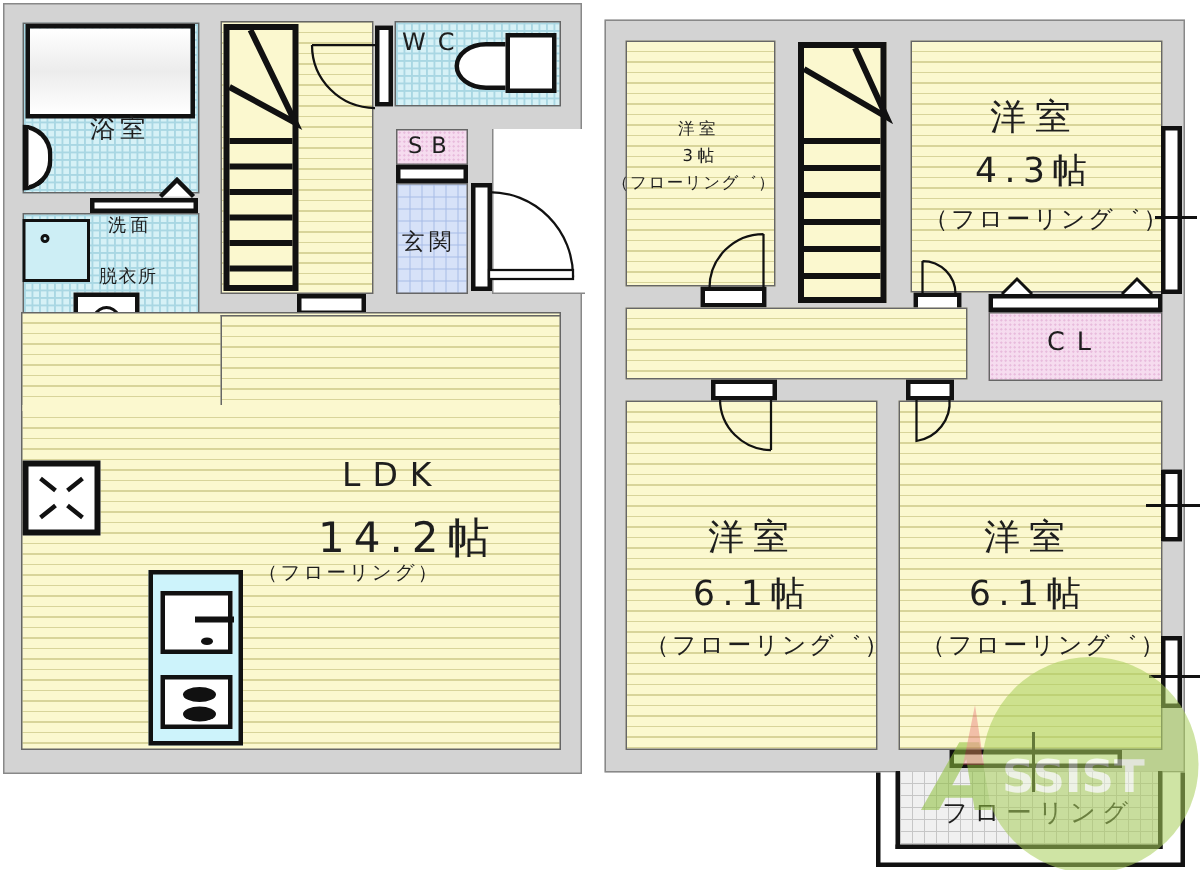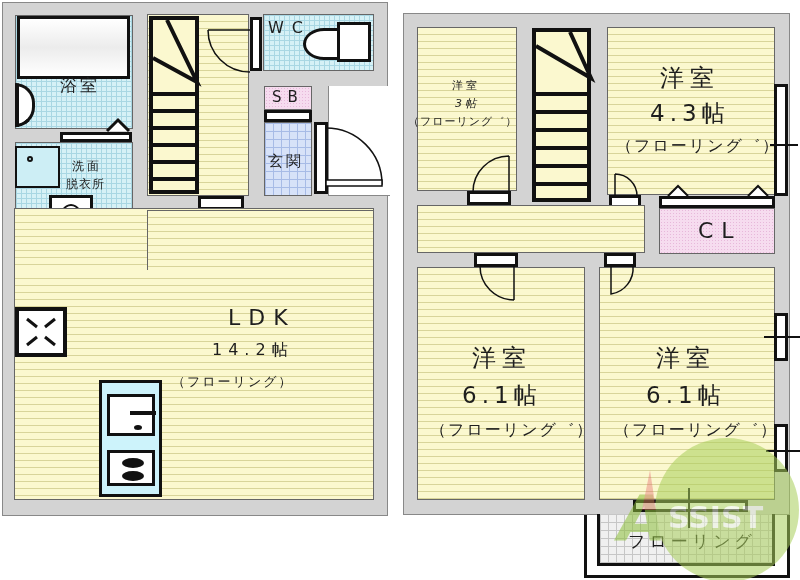--- a/index.html
+++ b/index.html
@@ -43,21 +43,21 @@
 
 <div class="door-frame" style="left:60px;top:132px;width:72px;height:10px;"></div>
 <svg style="left:105px;top:118px;" width="26" height="14">
     <polyline points="2,13 13,2 24,13" fill="#fff" stroke="#111" stroke-width="3"></polyline>
   </svg>
 
 <div class="tile" style="left:15px;top:142px;width:118px;height:124px;"></div>
 <div class="abs" style="left:15px;top:146px;width:45px;height:42px;border:2px solid #111;background:#cdeef5;">
   <div class="abs" style="left:10px;top:8px;width:6px;height:6px;border:2px solid #111;border-radius:50%;"></div>
 </div>
-<div class="label" style="left:72px;top:158px;font-size:12px;">洗面</div>
+<div class="label" style="left:72px;top:142px;font-size:12px;">洗面</div>
 <div class="label" style="left:66px;top:176px;font-size:12px;letter-spacing:1px;">脱衣所</div>
 <div class="abs" style="left:49px;top:195px;width:44px;height:58px;border:3px solid #111;background:#fff;">
   <div class="abs" style="left:6px;top:6px;width:26px;height:40px;border:2px solid #111;border-radius:50%;"></div>
 </div>
 <div class="door-frame" style="left:88px;top:252px;width:44px;height:14px;"></div>
 <svg style="left:92px;top:218px;" width="40" height="36">
     <path d="M36,2 L36,34 M36,2 A32,32 0 0 0 4,34" fill="none" stroke="#111" stroke-width="1.5"></path>
   </svg>
 
 <div class="floor" style="left:147px;top:14px;width:102px;height:182px;"></div>
@@ -96,21 +96,21 @@
     <path d="M0,2 A56,56 0 0 1 56,58 L0,58" fill="none" stroke="#111" stroke-width="1.5"></path>
     <rect x="0" y="54" width="56" height="6" fill="#fff" stroke="#111" stroke-width="1.5"></rect>
   </svg>
 
 <div class="floor" style="left:14px;top:208px;width:360px;height:292px;"></div>
 <div class="floor" style="left:147px;top:210px;width:227px;height:60px;border-bottom:none;"></div>
 <div class="abs" style="left:15px;top:270px;width:358px;height:4px;background:#fbf8cf;"></div>
 <div class="abs" style="left:14px;top:208px;width:133px;height:60px;background:transparent;"></div>
 
 <div class="label" style="left:228px;top:305px;font-size:22px;letter-spacing:8px;">LDK</div>
-<div class="label" style="left:212px;top:340px;font-size:16px;letter-spacing:6px;">14.2帖</div>
+<div class="label" style="left:212px;top:340px;font-size:28px;letter-spacing:6px;">14.2帖</div>
 <div class="label" style="left:172px;top:373px;font-size:13px;letter-spacing:2px;">（フローリング）</div>
 
 <div class="abs" style="left:15px;top:307px;width:52px;height:50px;border:4px solid #111;background:#fff;">
   <svg style="left:4px;top:4px;" width="36" height="34">
       <path d="M4,4 L14,12 M32,4 L22,12 M4,30 L14,22 M32,30 L22,22" stroke="#111" stroke-width="3"></path>
     </svg>
 </div>
 <div class="abs" style="left:99px;top:380px;width:63px;height:117px;border:3px solid #111;background:#cdf3fb;"></div>
 <div class="abs" style="left:107px;top:394px;width:48px;height:42px;border:3px solid #111;background:#fff;">
   <div class="abs" style="left:20px;top:14px;width:26px;height:4px;background:#111;"></div>
@@ -120,21 +120,21 @@
   <svg style="left:10px;top:2px;" width="26" height="28">
       <ellipse cx="13" cy="8" rx="11" ry="5" fill="#111"></ellipse>
       <ellipse cx="13" cy="21" rx="11" ry="5" fill="#111"></ellipse>
     </svg>
 </div>
 
 <div class="wall" style="left:403px;top:13px;width:387px;height:502px;"></div>
 
 <div class="floor" style="left:417px;top:27px;width:100px;height:164px;"></div>
 <div class="label" style="left:452px;top:78px;font-size:11px;">洋室</div>
-<div class="label" style="left:455px;top:96px;font-size:11px;font-style:italic;">3帖</div>
+<div class="label" style="left:455px;top:96px;font-size:11px;">3帖</div>
 <div class="label" style="left:408px;top:114px;font-size:11px;letter-spacing:1px;">（フローリング゛）</div>
 <div class="door-frame" style="left:467px;top:191px;width:44px;height:14px;"></div>
 <svg style="left:471px;top:154px;" width="40" height="38">
     <path d="M38,2 L38,38 M38,2 A36,36 0 0 0 2,38" fill="none" stroke="#111" stroke-width="1.5"></path>
   </svg>
 
 <div class="stair" style="left:532px;top:28px;width:59px;height:174px;">
   <svg style="left:0;top:0;" width="55" height="72">
       <polyline points="0,14 55,46 34,0" fill="none" stroke="#111" stroke-width="4"></polyline>
     </svg>
@@ -151,21 +151,21 @@
 <div class="label" style="left:650px;top:98px;font-size:23px;letter-spacing:5px;">4.3帖</div>
 <div class="label" style="left:616px;top:136px;font-size:16px;letter-spacing:2px;">（フローリング゛）</div>
 <div class="window" style="left:774px;top:84px;width:14px;height:112px;"></div>
 <div class="abs" style="left:770px;top:144px;width:28px;height:2px;background:#111;"></div>
 <div class="door-frame" style="left:609px;top:195px;width:32px;height:14px;"></div>
 <svg style="left:613px;top:172px;" width="24" height="24">
     <path d="M2,2 L2,24 M2,2 A22,22 0 0 1 24,24" fill="none" stroke="#111" stroke-width="1.5"></path>
   </svg>
 
 <div class="tile-pink" style="left:659px;top:208px;width:116px;height:46px;"></div>
-<div class="label" style="left:698px;top:218px;font-size:22px;letter-spacing:8px;">CL</div>
+<div class="label" style="left:698px;top:218px;font-size:17px;letter-spacing:8px;">CL</div>
 <div class="door-frame" style="left:659px;top:196px;width:116px;height:12px;"></div>
 <svg style="left:666px;top:182px;" width="104" height="16">
     <polyline points="2,14 12,4 22,14" fill="#fff" stroke="#111" stroke-width="2"></polyline>
     <polyline points="82,14 92,4 102,14" fill="#fff" stroke="#111" stroke-width="2"></polyline>
   </svg>
 
 <div class="floor" style="left:417px;top:205px;width:228px;height:48px;"></div>
 
 <div class="floor" style="left:417px;top:267px;width:168px;height:233px;"></div>
 <div class="label" style="left:472px;top:342px;font-size:24px;letter-spacing:6px;">洋室</div>

